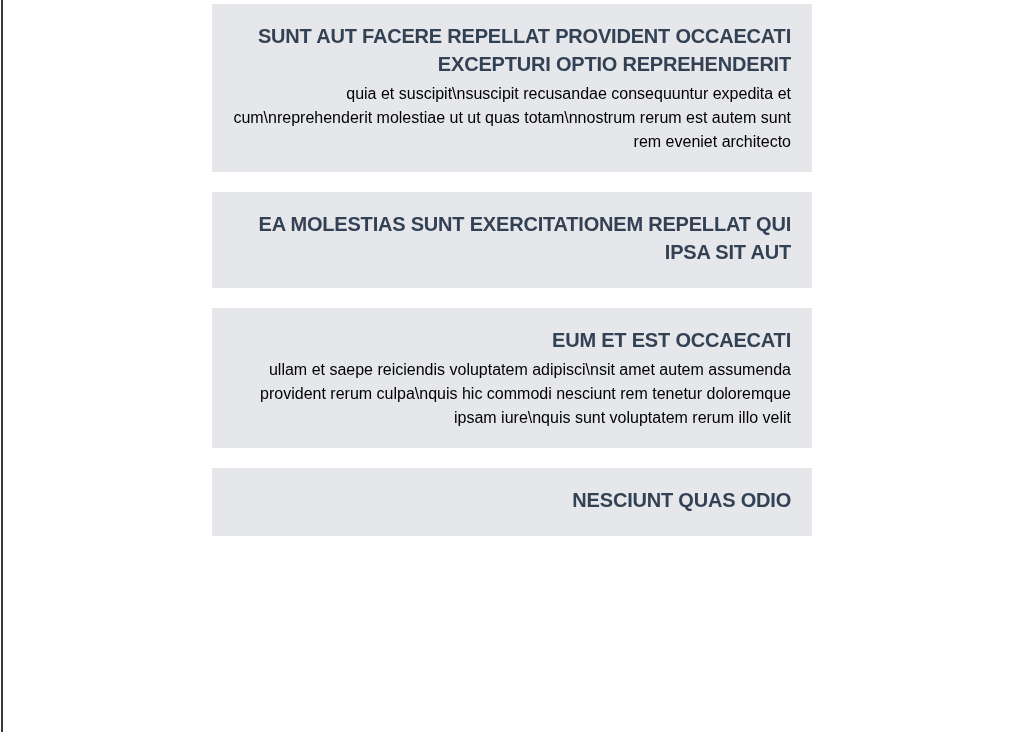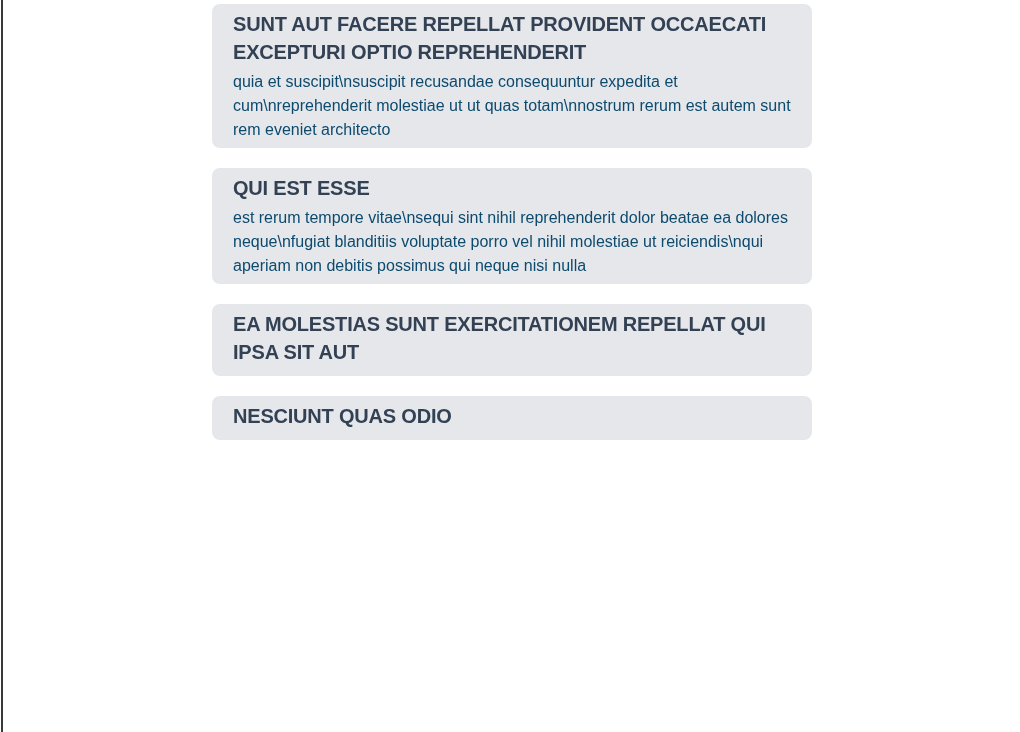--- a/index.html
+++ b/index.html
@@ -23,60 +23,61 @@
     background: #38383c;
   }
   .feed {
     margin-left: 212px;
     width: 600px;
     padding-top: 4px;
     box-sizing: border-box;
   }
   .card {
     background: #e5e7ea;
-    border-radius: 8px;
-    padding: 6px 21px;
+    border-radius: 0;
+    padding: 18px 21px;
     margin-bottom: 20px;
     box-sizing: border-box;
+    text-align: right;
   }
   .card-title {
     margin: 0 0 4px 0;
     font-size: 20px;
     line-height: 28px;
     font-weight: 700;
     letter-spacing: -0.2px;
     color: #334155;
   }
   .card-body {
     margin: 0;
     font-size: 16px;
     line-height: 24px;
-    color: #0c4a6e;
+    color: #000000;
   }
 </style>
 </head>
 <body>
 
 <div class="left-edge-line"></div>
 
 <div class="feed">
 
   <div class="card">
     <h2 class="card-title">SUNT AUT FACERE REPELLAT PROVIDENT OCCAECATI EXCEPTURI OPTIO REPREHENDERIT</h2>
     <p class="card-body">quia et suscipit\nsuscipit recusandae consequuntur expedita et cum\nreprehenderit molestiae ut ut quas totam\nnostrum rerum est autem sunt rem eveniet architecto</p>
   </div>
 
-  <div class="card">
-    <h2 class="card-title">QUI EST ESSE</h2>
-    <p class="card-body">est rerum tempore vitae\nsequi sint nihil reprehenderit dolor beatae ea dolores neque\nfugiat blanditiis voluptate porro vel nihil molestiae ut reiciendis\nqui aperiam non debitis possimus qui neque nisi nulla</p>
-  </div>
 
   <div class="card">
     <h2 class="card-title">EA MOLESTIAS SUNT EXERCITATIONEM REPELLAT QUI IPSA SIT AUT</h2>
   </div>
 
+  <div class="card">
+    <h2 class="card-title">EUM ET EST OCCAECATI</h2>
+    <p class="card-body">ullam et saepe reiciendis voluptatem adipisci\nsit amet autem assumenda provident rerum culpa\nquis hic commodi nesciunt rem tenetur doloremque ipsam iure\nquis sunt voluptatem rerum illo velit</p>
+  </div>
 
   <div class="card">
     <h2 class="card-title">NESCIUNT QUAS ODIO</h2>
     <p class="card-body"></p>
   </div>
 
 </div>
 
 </body></html>

